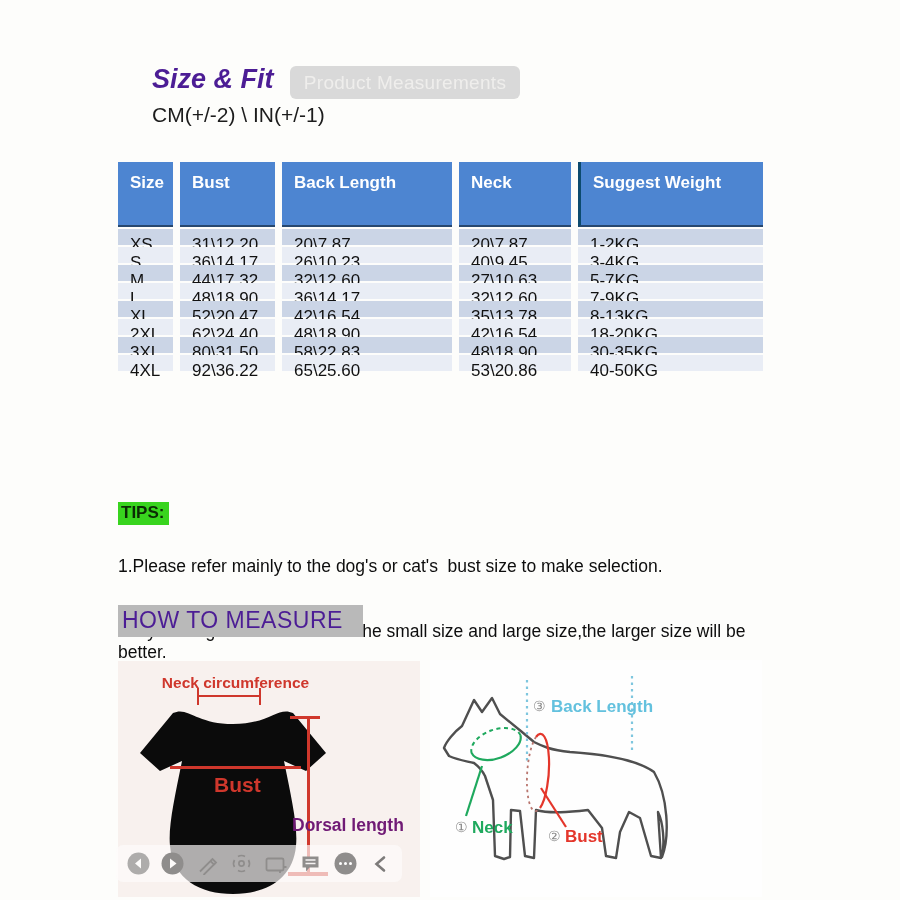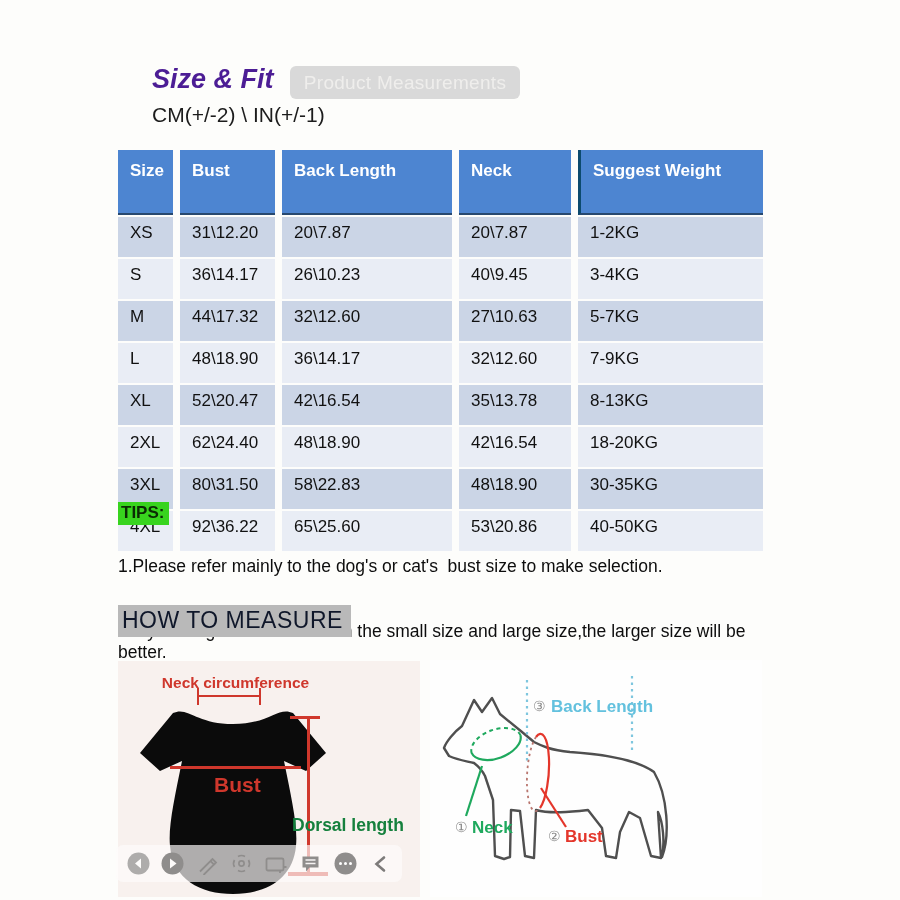--- a/index.html
+++ b/index.html
@@ -7,53 +7,53 @@
   #canvas{position:relative;width:900px;height:900px;background:#fdfdfb;overflow:hidden;}
 
   
   .title{position:absolute;left:152px;top:64px;font-size:27px;font-weight:bold;color:#4c1d95;font-style:italic;}
   .badge{position:absolute;left:290px;top:66px;width:230px;height:33px;background:#d9d9d9;
          border-radius:6px;color:#efeeec;font-size:19px;display:flex;align-items:center;
          justify-content:center;letter-spacing:.3px;}
   .units{position:absolute;left:152px;top:103px;font-size:21px;color:#1c1c1c;}
 
   
-  .size-table{position:absolute;left:118px;top:150px;display:grid;
+  .size-table{position:absolute;left:118px;top:162px;display:grid;
       grid-template-columns:55px 95px 170px 112px 185px;column-gap:7px;row-gap:2px;}
   .th{background:#4d85d1;color:#fff;font-weight:bold;font-size:17px;height:65px;
       padding:11px 0 0 12px;border-bottom:2px solid #27486f;}
   .th.last{border-left:3px solid #0c4a6e;}
-  .td{font-size:17px;color:#111;height:40px;padding:6px 0 0 12px;white-space:nowrap;}
+  .td{font-size:17px;color:#111;height:16px;padding:6px 0 0 12px;white-space:nowrap;}
   .rowA{background:#cbd5e6;}
   .rowB{background:#e9edf5;}
 
   
   .tips-label{position:absolute;left:118px;top:502px;background:#38d41e;color:#0b2b04;
       font-weight:bold;font-size:17px;padding:1px 5px 2px 3px;}
   .tips-body{position:absolute;left:118px;top:513px;width:632px;font-size:17.5px;
       color:#0d0d0d;line-height:21.5px;white-space:pre-wrap;}
   .tips-body p{margin:0;}
 
-  .htm-title{position:absolute;left:118px;top:605px;background:#b9b9b9;color:#0f172a;
-      font-size:23px;padding:2px 8px 3px 4px;letter-spacing:.5px;}
+  .htm-title{position:absolute;left:118px;top:605px;background:#b9b9b9;color:#4c1d95;
+      font-size:23px;padding:2px 20px 3px 4px;letter-spacing:.5px;}
 
   
   .fig-shirt{position:absolute;left:118px;top:661px;width:302px;height:236px;background:#f8f1ee;}
   .neck-label{position:absolute;left:0;top:13px;width:235px;text-align:center;
       font-size:15.5px;font-weight:bold;color:#cf372c;}
   .neck-line{position:absolute;left:80px;top:34px;width:62px;height:2px;background:#cf372c;}
   .neck-tick{position:absolute;top:27px;width:2px;height:17px;background:#cf372c;}
   .shirt-svg{position:absolute;left:10px;top:30px;}
   .bust-line{position:absolute;left:52px;top:105px;width:131px;height:3px;background:#cf372c;}
   .bust-label{position:absolute;left:96px;top:112px;font-size:21px;font-weight:bold;color:#cf372c;}
   .dorsal-line{position:absolute;left:189px;top:57px;width:3px;height:157px;background:#d0382c;}
   .dorsal-capt{position:absolute;left:172px;top:55px;width:30px;height:3px;background:#d0382c;}
   .dorsal-capb{position:absolute;left:170px;top:211px;width:40px;height:4px;background:#d0382c;}
   .dorsal-label{position:absolute;left:174px;top:154px;font-size:17.5px;font-weight:bold;
-      color:#15803d;white-space:nowrap;}
+      color:#701a75;white-space:nowrap;}
 
   
   .toolbar{position:absolute;left:-2px;top:184px;width:286px;height:37px;
       background:rgba(253,251,250,.68);border-radius:7px;display:flex;align-items:center;
       justify-content:space-between;padding:0 10px;}
   .tb-ic{width:24px;height:24px;display:flex;align-items:center;justify-content:center;}
 
   
   .fig-dog{position:absolute;left:430px;top:660px;width:332px;height:237px;background:#fefefe;}
   svg text{font-family:"Liberation Sans",sans-serif;}

